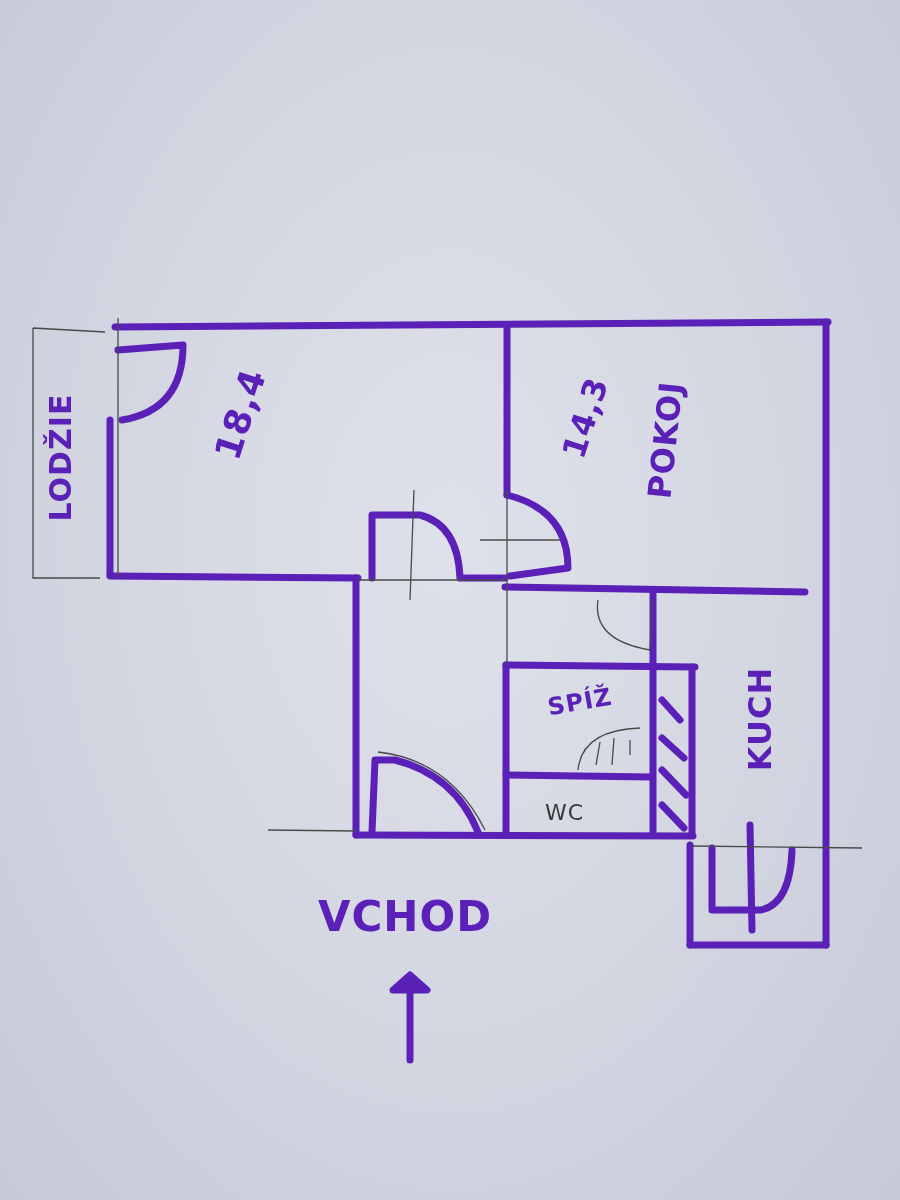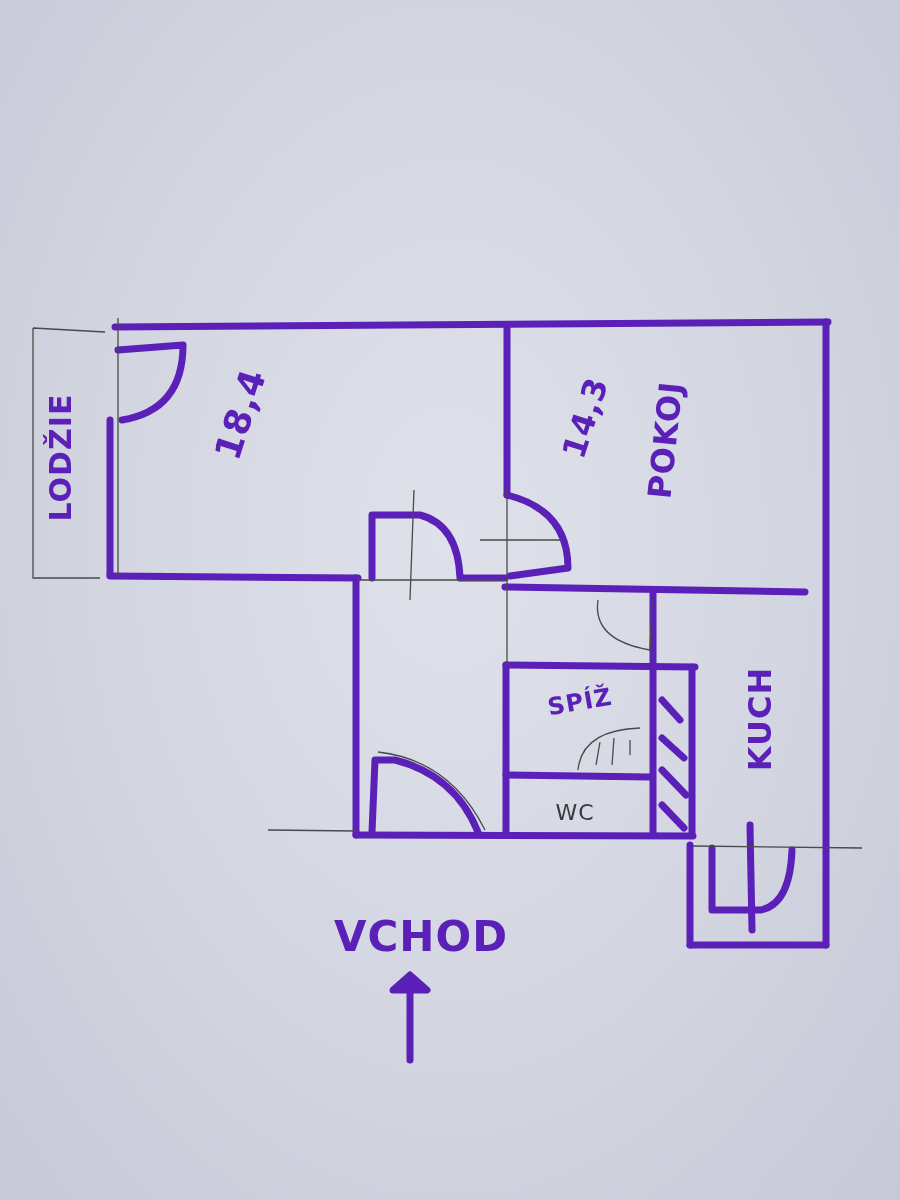--- a/index.html
+++ b/index.html
@@ -99,20 +99,20 @@
   <div class="label" style="left:-10px; top:440px; width:140px; text-align:center; font-size:30px; transform: rotate(-90deg);">LODŽIE</div>
 
   <div class="label" style="left:195px; top:395px; width:90px; text-align:center; font-size:36px; transform: rotate(-72deg);">18,4</div>
 
   <div class="label" style="left:545px; top:400px; width:80px; text-align:center; font-size:32px; transform: rotate(-72deg);">14,3</div>
 
   <div class="label" style="left:610px; top:425px; width:110px; text-align:center; font-size:32px; transform: rotate(-84deg);">POKOJ</div>
 
   <div class="label" style="left:520px; top:688px; width:120px; text-align:center; font-size:24px; transform: rotate(-10deg);">SPÍŽ</div>
 
-  <div class="label pencil" style="left:545px; top:800px; width:60px; text-align:center; font-size:22px;">WC</div>
+  <div class="label pencil" style="left:545px; top:800px; width:60px; text-align:left; font-size:22px;">WC</div>
 
   <div class="label" style="left:700px; top:700px; width:120px; text-align:center; font-size:32px; transform: rotate(-90deg);">KUCH</div>
 
-  <div class="label" style="left:318px; top:892px; width:190px; text-align:right; font-size:42px;margin-top:20px;">VCHOD</div>
+  <div class="label" style="left:318px; top:892px; width:190px; text-align:left; font-size:42px;">VCHOD</div>
 
   <span style="position:absolute; left:395px; top:975px; width:30px; height:90px;"></span>
 </div>
 
 </body></html>

